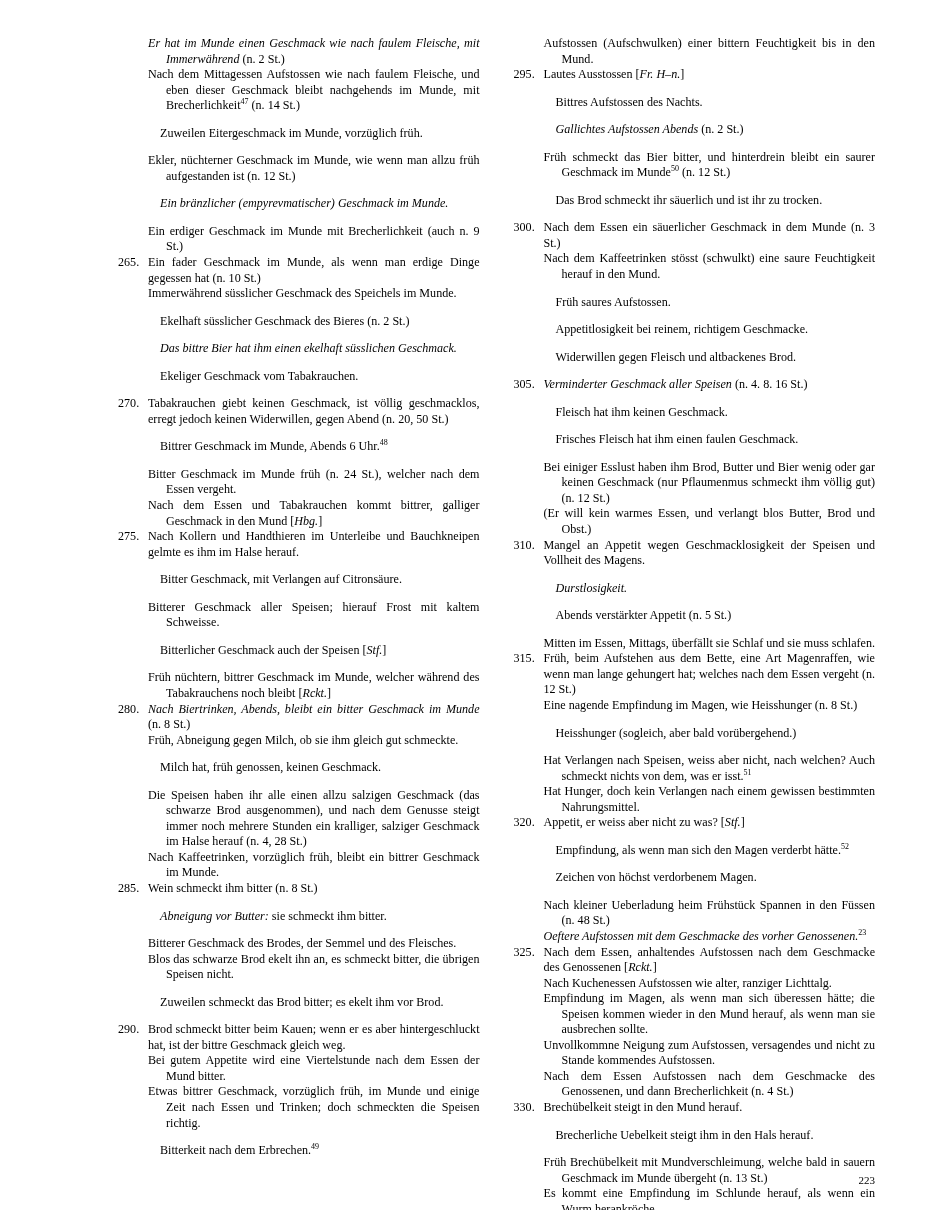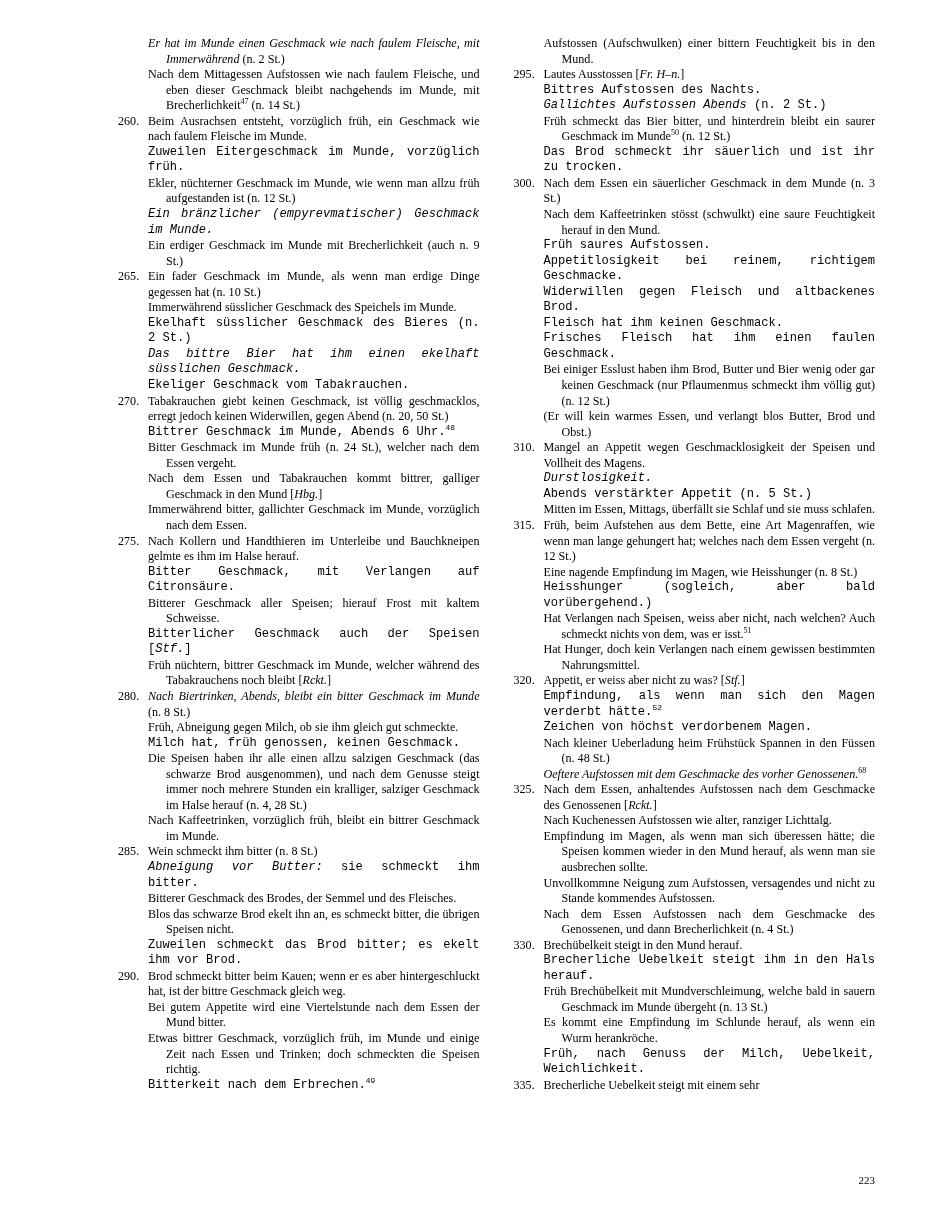--- a/index.html
+++ b/index.html
@@ -51,22 +51,21 @@
   }
   
   .sub {
     padding-left: 48px;
     text-indent: -18px;
     margin: 0;
   }
   .sub-deep {
     padding-left: 30px;
     text-indent: 0;
-    margin: 0;
-    font-family: Liberation Mono, monospace;
+    margin: 12px;
   }
   .it { font-style: italic; }
   sup {
     font-size: 0.66em;
     vertical-align: super;
     line-height: 0;
   }
   .folio {
     position: absolute;
     right: 60px;
@@ -75,35 +74,33 @@
   }
 </style>
 </head>
 <body>
 
 <div class="page">
   <div class="columns">
     <div class="col" id="col-left">
         <p class="sub"><span class="it">Er hat im Munde einen Geschmack wie nach faulem Fleische, mit Immerwährend</span> (n. 2 St.)</p>
         <p class="sub">Nach dem Mittagessen Aufstossen wie nach faulem Fleische, und eben dieser Geschmack bleibt nachgehends im Munde, mit Brecherlichkeit<sup>47</sup> (n. 14 St.)</p>
-        <p class="entry"><span class="num">260.</span><span>Beim Ausrachsen entsteht, vorzüglich früh, ein Geschmack wie nach faulem Fleische im Munde.</span></p>
         <p class="sub-deep">Zuweilen Eitergeschmack im Munde, vorzüglich früh.</p>
         <p class="sub">Ekler, nüchterner Geschmack im Munde, wie wenn man allzu früh aufgestanden ist (n. 12 St.)</p>
         <p class="sub-deep"><span class="it">Ein bränzlicher (empyrevmatischer) Geschmack im Munde.</span></p>
         <p class="sub">Ein erdiger Geschmack im Munde mit Brecherlichkeit (auch n. 9 St.)</p>
         <p class="entry"><span class="num">265.</span><span>Ein fader Geschmack im Munde, als wenn man erdige Dinge gegessen hat (n. 10 St.)</span></p>
         <p class="sub">Immerwährend süsslicher Geschmack des Speichels im Munde.</p>
         <p class="sub-deep">Ekelhaft süsslicher Geschmack des Bieres (n. 2 St.)</p>
         <p class="sub-deep"><span class="it">Das bittre Bier hat ihm einen ekelhaft süsslichen Geschmack.</span></p>
         <p class="sub-deep">Ekeliger Geschmack vom Tabakrauchen.</p>
         <p class="entry"><span class="num">270.</span><span>Tabakrauchen giebt keinen Geschmack, ist völlig geschmacklos, erregt jedoch keinen Widerwillen, gegen Abend (n. 20, 50 St.)</span></p>
         <p class="sub-deep">Bittrer Geschmack im Munde, Abends 6 Uhr.<sup>48</sup></p>
         <p class="sub">Bitter Geschmack im Munde früh (n. 24 St.), welcher nach dem Essen vergeht.</p>
         <p class="sub">Nach dem Essen und Tabakrauchen kommt bittrer, galliger Geschmack in den Mund [<span class="it">Hbg.</span>]</p>
-        <p class="sub">Immerwährend bitter, gallichter Geschmack im Munde, vorzüglich nach dem Essen.</p>
         <p class="entry"><span class="num">275.</span><span>Nach Kollern und Handthieren im Unterleibe und Bauchkneipen gelmte es ihm im Halse herauf.</span></p>
         <p class="sub-deep">Bitter Geschmack, mit Verlangen auf Citronsäure.</p>
         <p class="sub">Bitterer Geschmack aller Speisen; hierauf Frost mit kaltem Schweisse.</p>
         <p class="sub-deep">Bitterlicher Geschmack auch der Speisen [<span class="it">Stf.</span>]</p>
         <p class="sub">Früh nüchtern, bittrer Geschmack im Munde, welcher während des Tabakrauchens noch bleibt [<span class="it">Rckt.</span>]</p>
         <p class="entry"><span class="num">280.</span><span><span class="it">Nach Biertrinken, Abends, bleibt ein bitter Geschmack im Munde</span> (n. 8 St.)</span></p>
         <p class="sub">Früh, Abneigung gegen Milch, ob sie ihm gleich gut schmeckte.</p>
         <p class="sub-deep">Milch hat, früh genossen, keinen Geschmack.</p>
         <p class="sub">Die Speisen haben ihr alle einen allzu salzigen Geschmack (das schwarze Brod ausgenommen), und nach dem Genusse steigt immer noch mehrere Stunden ein kralliger, salziger Geschmack im Halse herauf (n. 4, 28 St.)</p>
         <p class="sub">Nach Kaffeetrinken, vorzüglich früh, bleibt ein bittrer Geschmack im Munde.</p>
@@ -122,38 +119,39 @@
         <p class="entry"><span class="num">295.</span><span>Lautes Ausstossen [<span class="it">Fr. H–n.</span>]</span></p>
         <p class="sub-deep">Bittres Aufstossen des Nachts.</p>
         <p class="sub-deep"><span class="it">Gallichtes Aufstossen Abends</span> (n. 2 St.)</p>
         <p class="sub">Früh schmeckt das Bier bitter, und hinterdrein bleibt ein saurer Geschmack im Munde<sup>50</sup> (n. 12 St.)</p>
         <p class="sub-deep">Das Brod schmeckt ihr säuerlich und ist ihr zu trocken.</p>
         <p class="entry"><span class="num">300.</span><span>Nach dem Essen ein säuerlicher Geschmack in dem Munde (n. 3 St.)</span></p>
         <p class="sub">Nach dem Kaffeetrinken stösst (schwulkt) eine saure Feuchtigkeit herauf in den Mund.</p>
         <p class="sub-deep">Früh saures Aufstossen.</p>
         <p class="sub-deep">Appetitlosigkeit bei reinem, richtigem Geschmacke.</p>
         <p class="sub-deep">Widerwillen gegen Fleisch und altbackenes Brod.</p>
+        <p class="entry"><span class="num">305.</span><span><span class="it">Verminderter Geschmack aller Speisen</span> (n. 4. 8. 16 St.)</span></p>
         <p class="sub-deep">Fleisch hat ihm keinen Geschmack.</p>
         <p class="sub-deep">Frisches Fleisch hat ihm einen faulen Geschmack.</p>
         <p class="sub">Bei einiger Esslust haben ihm Brod, Butter und Bier wenig oder gar keinen Geschmack (nur Pflaumenmus schmeckt ihm völlig gut) (n. 12 St.)</p>
         <p class="sub">(Er will kein warmes Essen, und verlangt blos Butter, Brod und Obst.)</p>
         <p class="entry"><span class="num">310.</span><span>Mangel an Appetit wegen Geschmacklosigkeit der Speisen und Vollheit des Magens.</span></p>
         <p class="sub-deep"><span class="it">Durstlosigkeit.</span></p>
         <p class="sub-deep">Abends verstärkter Appetit (n. 5 St.)</p>
         <p class="sub">Mitten im Essen, Mittags, überfällt sie Schlaf und sie muss schlafen.</p>
         <p class="entry"><span class="num">315.</span><span>Früh, beim Aufstehen aus dem Bette, eine Art Magenraffen, wie wenn man lange gehungert hat; welches nach dem Essen vergeht (n. 12 St.)</span></p>
         <p class="sub">Eine nagende Empfindung im Magen, wie Heisshunger (n. 8 St.)</p>
         <p class="sub-deep">Heisshunger (sogleich, aber bald vorübergehend.)</p>
         <p class="sub">Hat Verlangen nach Speisen, weiss aber nicht, nach welchen? Auch schmeckt nichts von dem, was er isst.<sup>51</sup></p>
         <p class="sub">Hat Hunger, doch kein Verlangen nach einem gewissen bestimmten Nahrungsmittel.</p>
         <p class="entry"><span class="num">320.</span><span>Appetit, er weiss aber nicht zu was? [<span class="it">Stf.</span>]</span></p>
         <p class="sub-deep">Empfindung, als wenn man sich den Magen verderbt hätte.<sup>52</sup></p>
         <p class="sub-deep">Zeichen von höchst verdorbenem Magen.</p>
         <p class="sub">Nach kleiner Ueberladung heim Frühstück Spannen in den Füssen (n. 48 St.)</p>
-        <p class="sub"><span class="it">Oeftere Aufstossen mit dem Geschmacke des vorher Genossenen.</span><sup>68</sup></p>
+        <p class="sub"><span class="it">Oeftere Aufstossen mit dem Geschmacke des vorher Genossenen.</span><sup>23</sup></p>
         <p class="entry"><span class="num">325.</span><span>Nach dem Essen, anhaltendes Aufstossen nach dem Geschmacke des Genossenen [<span class="it">Rckt.</span>]</span></p>
         <p class="sub">Nach Kuchenessen Aufstossen wie alter, ranziger Lichttalg.</p>
         <p class="sub">Empfindung im Magen, als wenn man sich überessen hätte; die Speisen kommen wieder in den Mund herauf, als wenn man sie ausbrechen sollte.</p>
         <p class="sub">Unvollkommne Neigung zum Aufstossen, versagendes und nicht zu Stande kommendes Aufstossen.</p>
         <p class="sub">Nach dem Essen Aufstossen nach dem Geschmacke des Genossenen, und dann Brecherlichkeit (n. 4 St.)</p>
         <p class="entry"><span class="num">330.</span><span>Brechübelkeit steigt in den Mund herauf.</span></p>
         <p class="sub-deep">Brecherliche Uebelkeit steigt ihm in den Hals herauf.</p>
         <p class="sub">Früh Brechübelkeit mit Mundverschleimung, welche bald in sauern Geschmack im Munde übergeht (n. 13 St.)</p>
         <p class="sub">Es kommt eine Empfindung im Schlunde herauf, als wenn ein Wurm herankröche.</p>
         <p class="sub-deep">Früh, nach Genuss der Milch, Uebelkeit, Weichlichkeit.</p>

